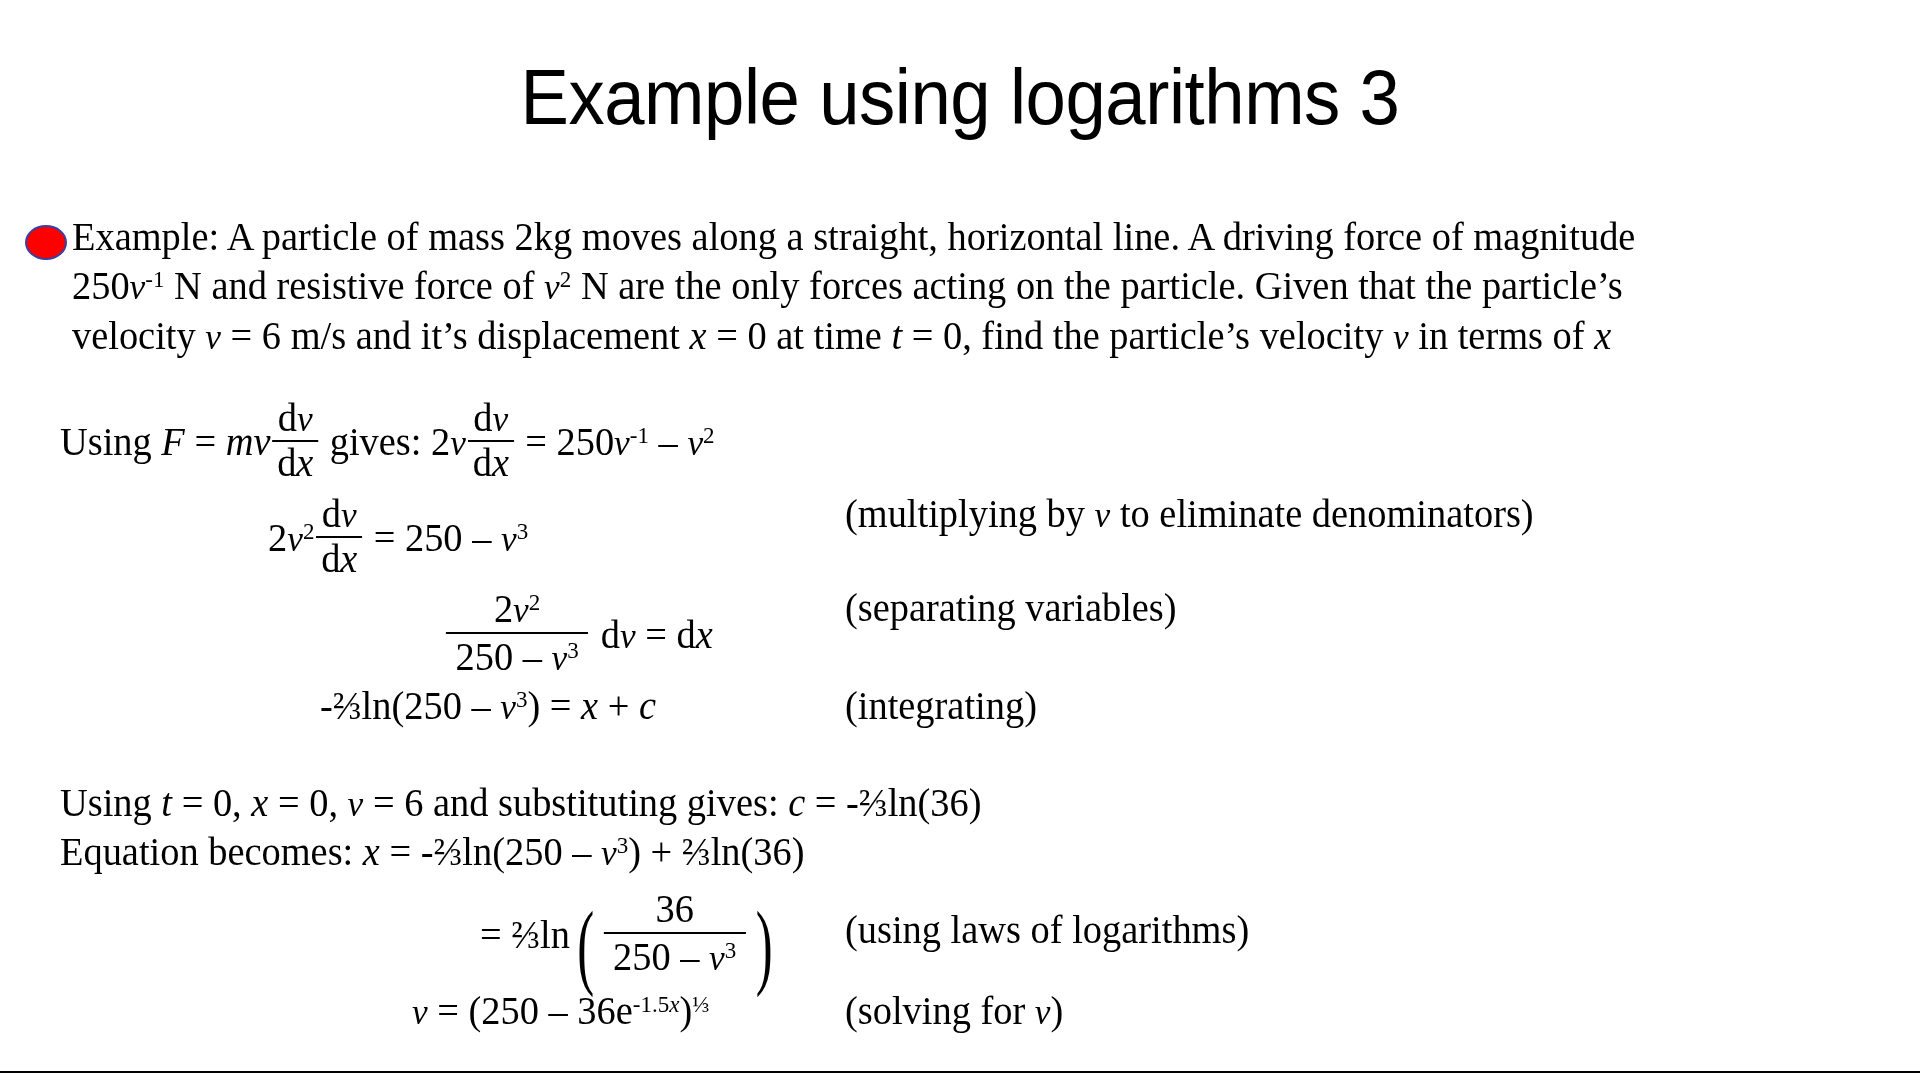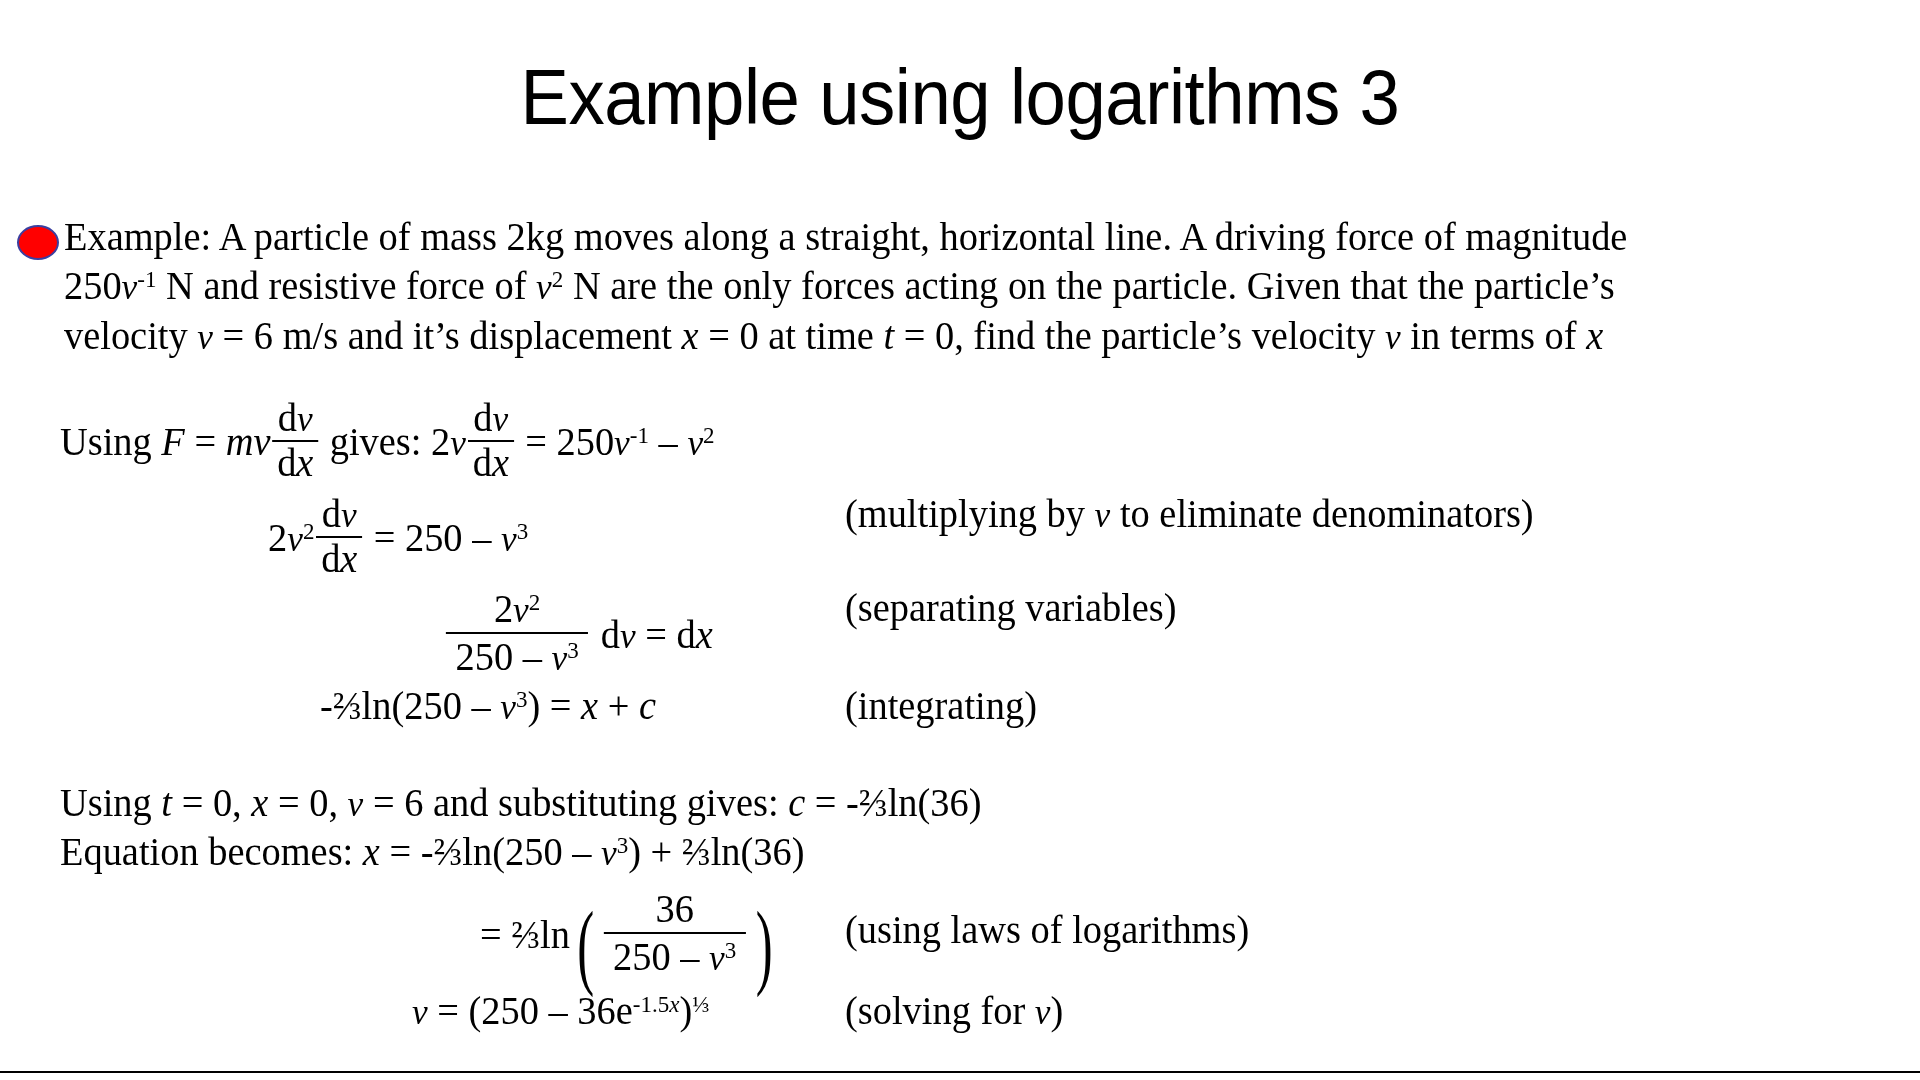--- a/index.html
+++ b/index.html
@@ -37,21 +37,21 @@
     color: #000000;
     white-space: nowrap;
     transform: scaleX(0.93);
     transform-origin: 50% 50%;
   }
 
   
   .intro-block {
     position: absolute;
     top: 212px;
-    left: 10px;
+    left: 18px;
     width: 1890px;
   }
   .bullet-dot {
     position: absolute;
     left: 7px;
     top: 13px;
     width: 42px;
     height: 35px;
     border-radius: 50%;
     background: #FF0000;

